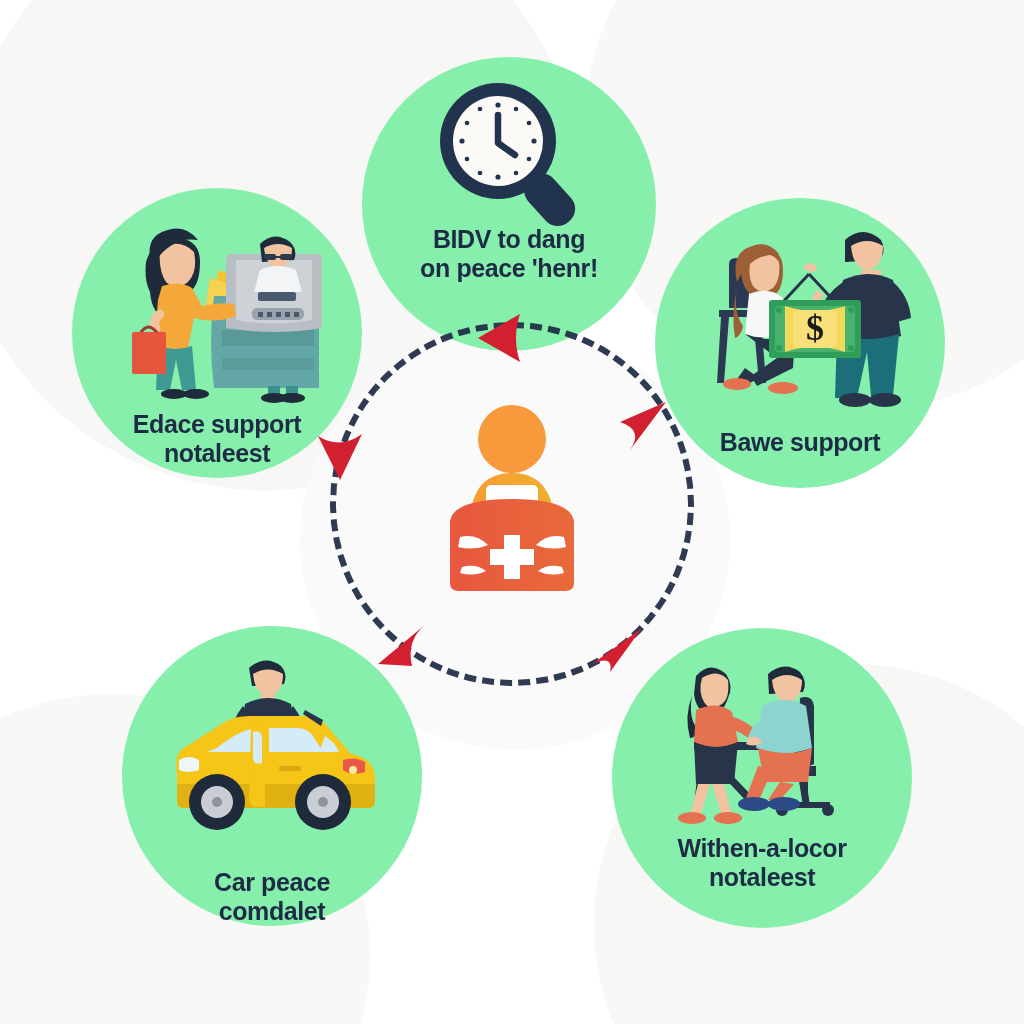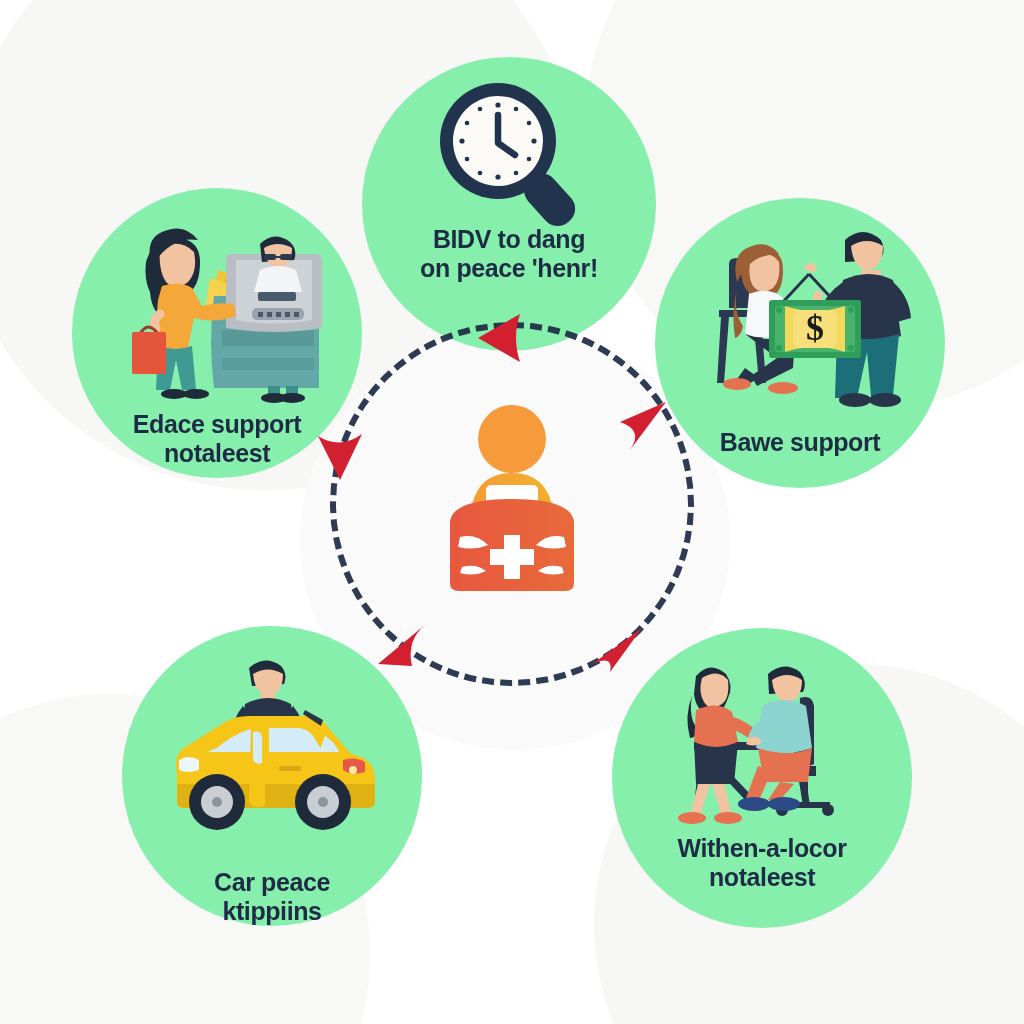--- a/index.html
+++ b/index.html
@@ -236,21 +236,21 @@
           <circle cx="70" cy="152" r="16" fill="#c9ced4"></circle>
         <circle cx="70" cy="152" r="5" fill="#8d949c"></circle>
         <circle cx="176" cy="152" r="28" fill="#1f2a3a"></circle>
           <circle cx="176" cy="152" r="16" fill="#c9ced4"></circle>
         <circle cx="176" cy="152" r="5" fill="#8d949c"></circle>
         <path d="M158 60 l18 10 -2 6 -18 -12z" fill="#27344a"></path>
       </svg>
     </div>
     <div class="node-label">
       <div>Car peace</div>
-      <div>ktippiins</div>
+      <div>comdalet</div>
     </div>
   </div>
 
   <div class="node bright">
     <div class="art">
       <svg width="220" height="175" viewBox="0 0 220 175">
 
         <path d="M42 88 h116 v8 h-116z" fill="#27344a"></path>
         <path d="M48 96 l-6 56 h7 l8 -56z M150 96 l8 56 h-7 l-9 -56z" fill="#27344a"></path>
         <path d="M56 96 l46 48 l-6 5 l-46 -49z" fill="#27344a"></path>

